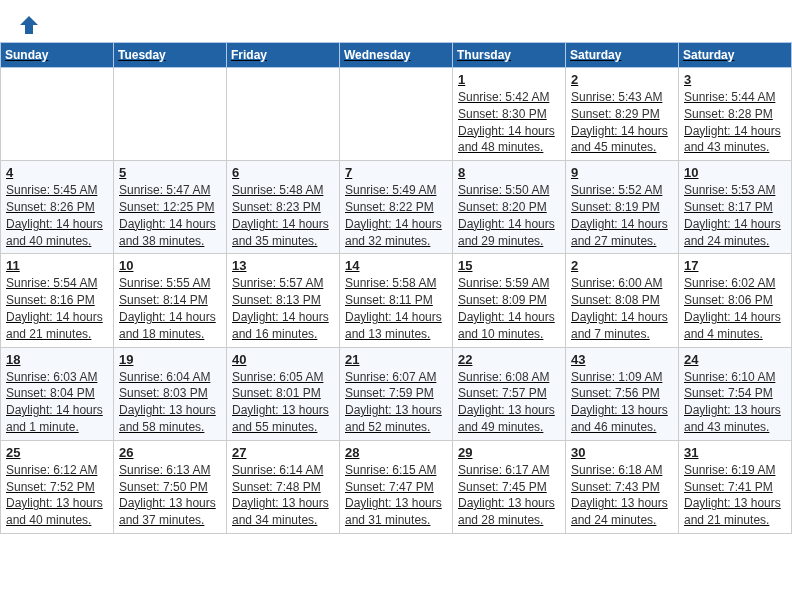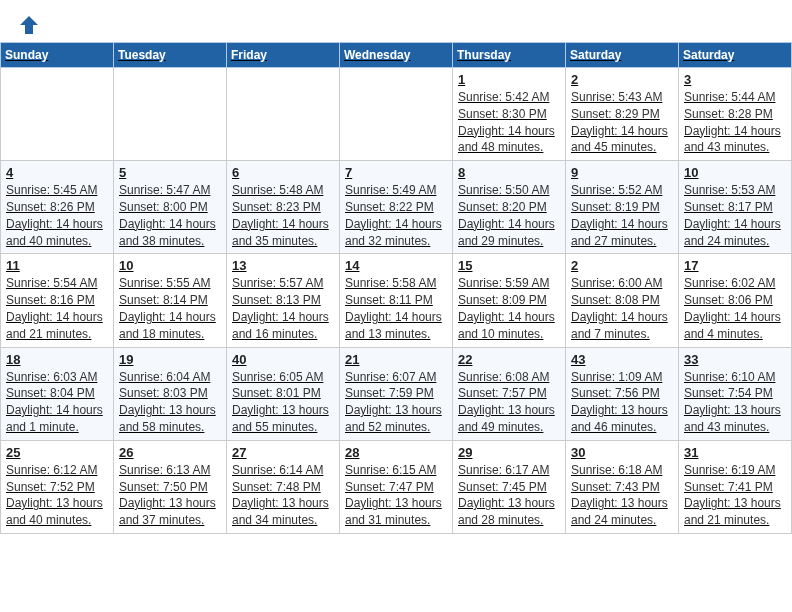--- a/index.html
+++ b/index.html
@@ -161,21 +161,21 @@
           <tr>
             <td>
               <div class="day-number">4</div>
               <div class="day-info">Sunrise: 5:45 AM
 Sunset: 8:26 PM
 Daylight: 14 hours and 40 minutes.</div>
             </td>
             <td>
               <div class="day-number">5</div>
               <div class="day-info">Sunrise: 5:47 AM
-Sunset: 8:00 PM
+Sunset: 12:25 PM
 Daylight: 14 hours and 38 minutes.</div>
             </td>
             <td>
               <div class="day-number">6</div>
               <div class="day-info">Sunrise: 5:48 AM
 Sunset: 8:23 PM
 Daylight: 14 hours and 35 minutes.</div>
             </td>
             <td>
               <div class="day-number">7</div>
@@ -277,21 +277,21 @@
 Sunset: 7:57 PM
 Daylight: 13 hours and 49 minutes.</div>
             </td>
             <td>
               <div class="day-number">43</div>
               <div class="day-info">Sunrise: 1:09 AM
 Sunset: 7:56 PM
 Daylight: 13 hours and 46 minutes.</div>
             </td>
             <td>
-              <div class="day-number">33</div>
+              <div class="day-number">24</div>
               <div class="day-info">Sunrise: 6:10 AM
 Sunset: 7:54 PM
 Daylight: 13 hours and 43 minutes.</div>
             </td>
           </tr>
           <tr>
             <td>
               <div class="day-number">25</div>
               <div class="day-info">Sunrise: 6:12 AM
 Sunset: 7:52 PM

